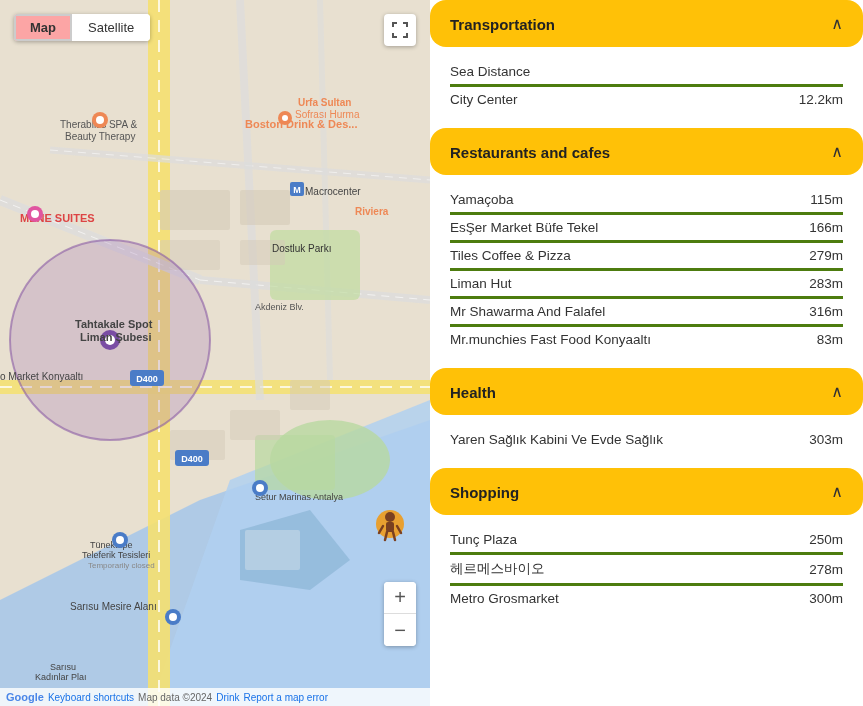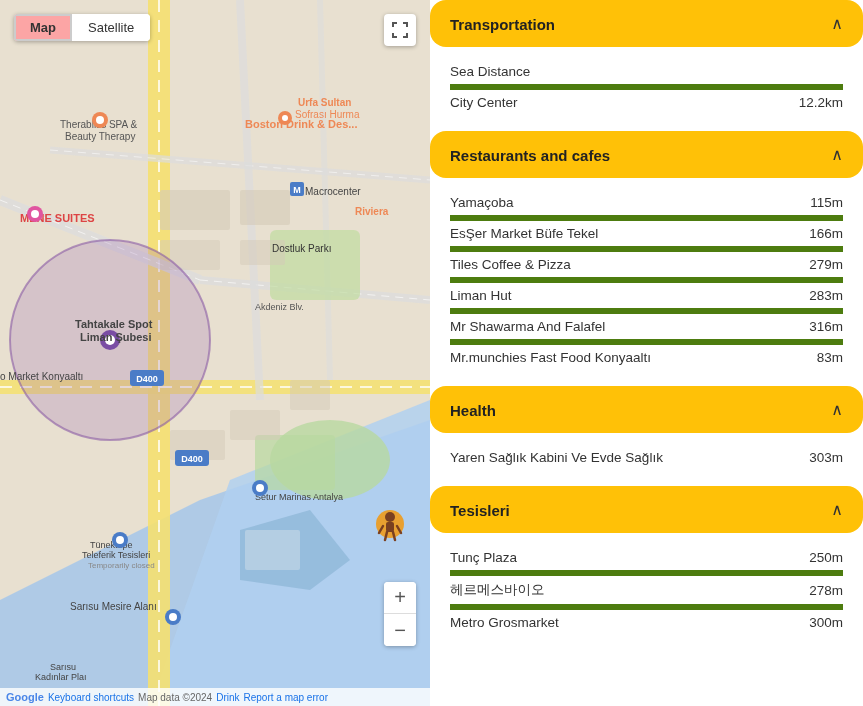--- a/index.html
+++ b/index.html
@@ -152,21 +152,21 @@
     .section-body {
       padding: 12px 20px 16px;
       background: white;
     }
 
     .poi-row {
       display: flex;
       justify-content: space-between;
       align-items: center;
       padding: 5px 0;
-      border-bottom: 6px solid #4d7c0f;
+      border-bottom: 3px solid #4d7c0f;
     }
     .poi-row:last-child { border-bottom: none; }
 
     .poi-name {
       color: #333;
       font-size: 13.5px;
     }
 
     .poi-distance {
       color: #333;
@@ -375,21 +375,21 @@
       </div>
       <div class="section-body">
         <div class="poi-row">
           <span class="poi-name">Yaren Sağlık Kabini Ve Evde Sağlık</span>
           <span class="poi-distance">303m</span>
         </div>
       </div>
     </div>
     <div class="section">
       <div class="section-header">
-        <span class="section-title">Tesisleri</span>
+        <span class="section-title">Shopping</span>
         <span class="chevron-icon">∧</span>
       </div>
       <div class="section-body">
         <div class="poi-row">
           <span class="poi-name">Tunç Plaza</span>
           <span class="poi-distance">250m</span>
         </div>
         <div class="poi-row">
           <span class="poi-name">헤르메스바이오</span>
           <span class="poi-distance">278m</span>

